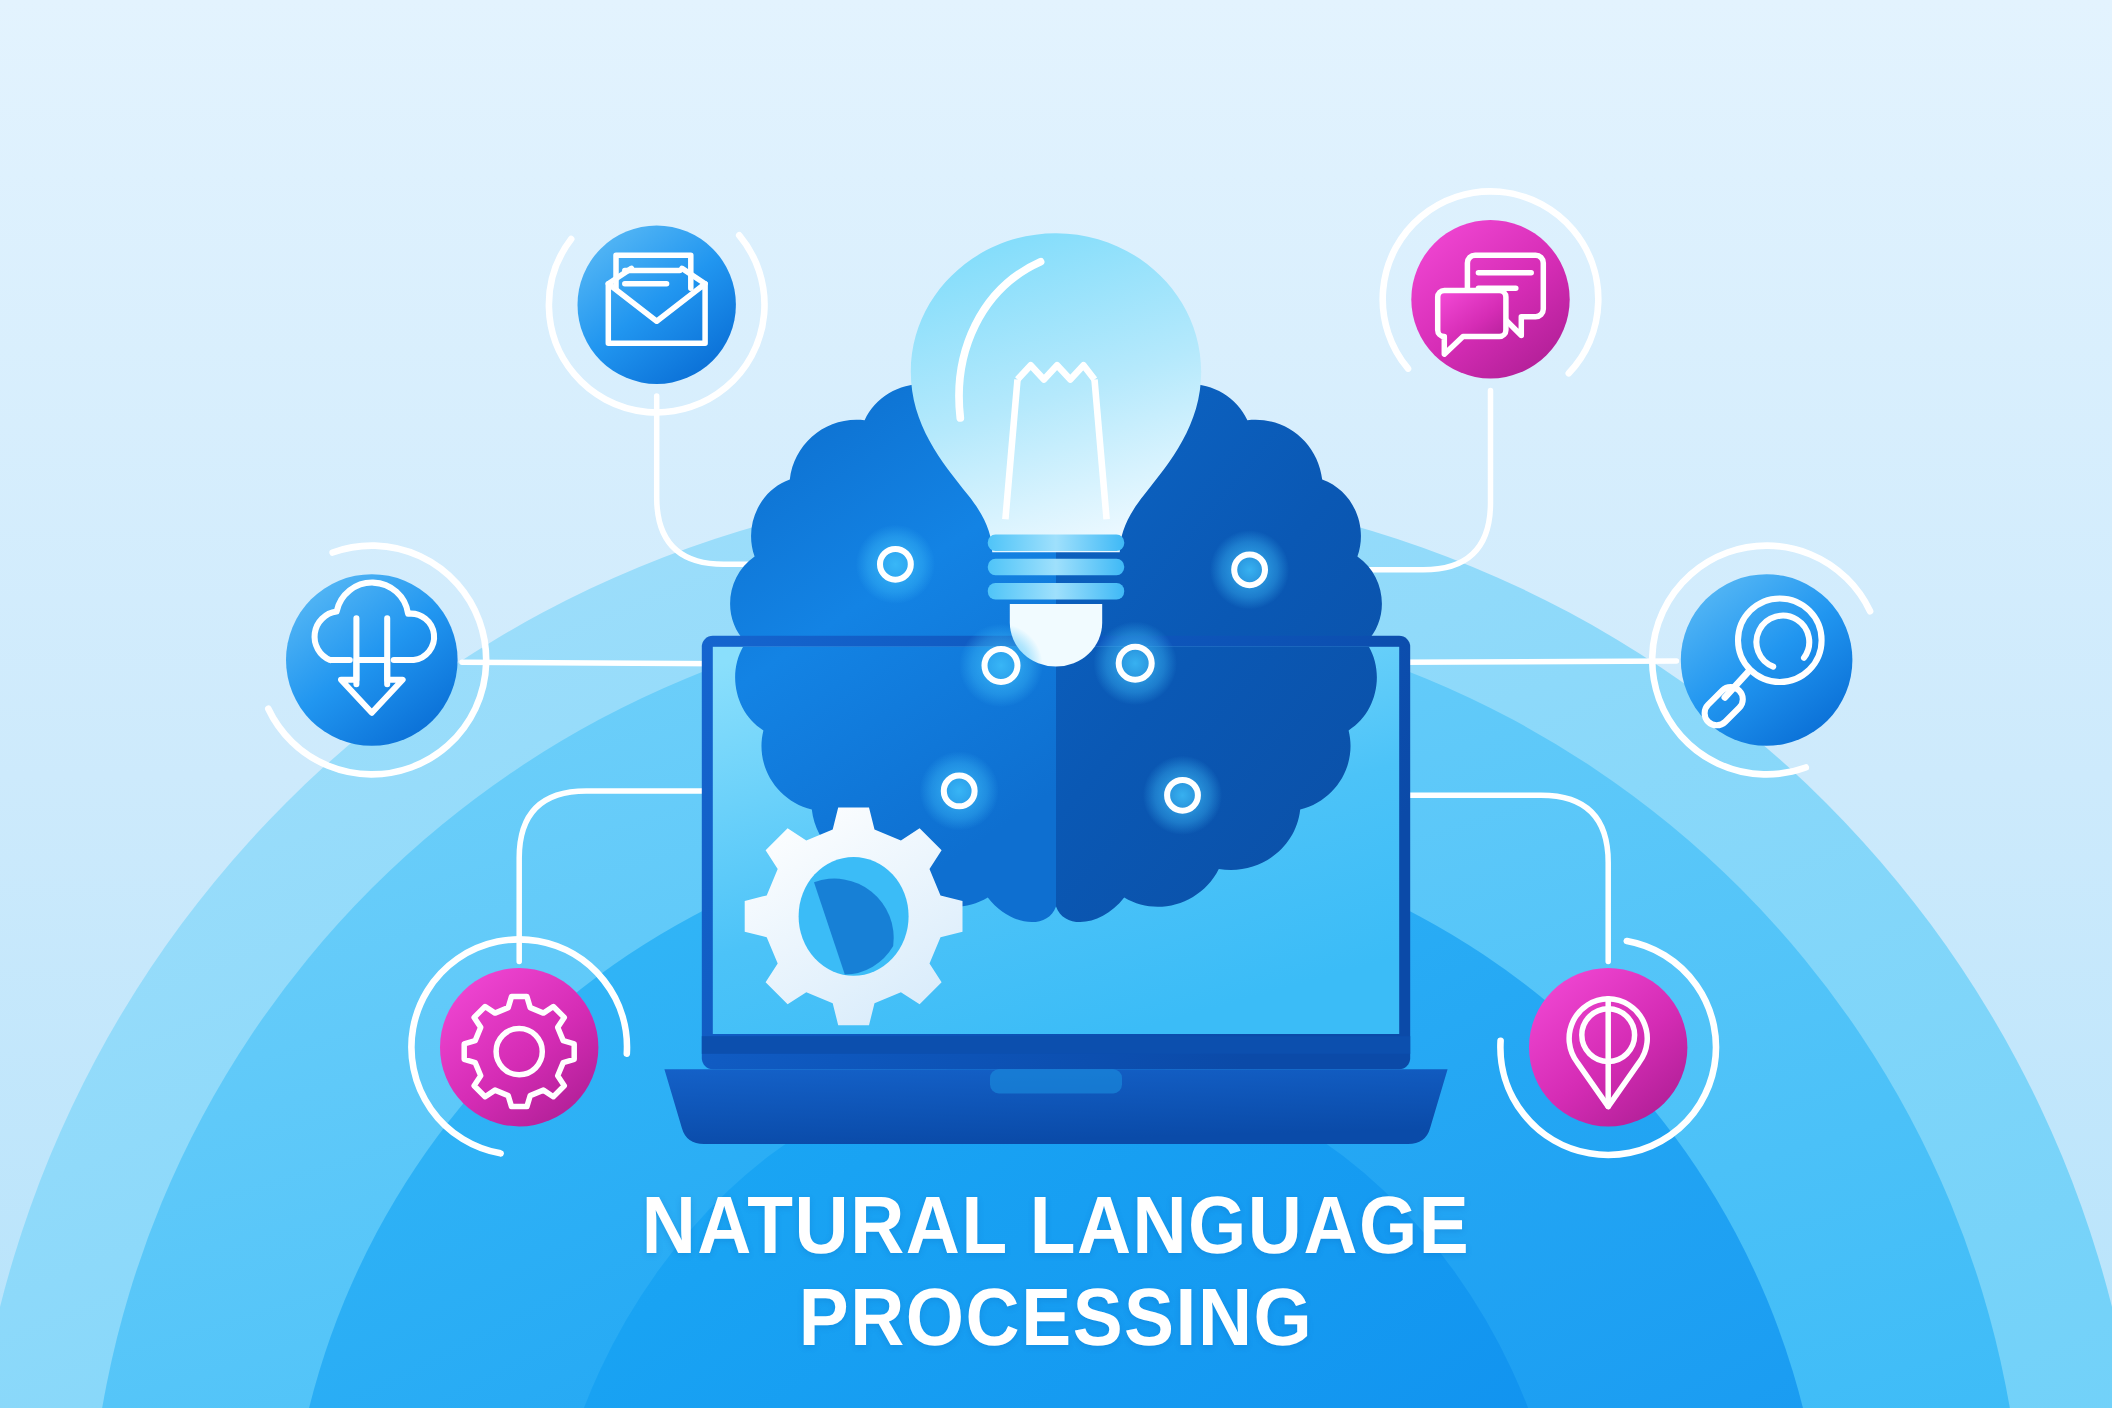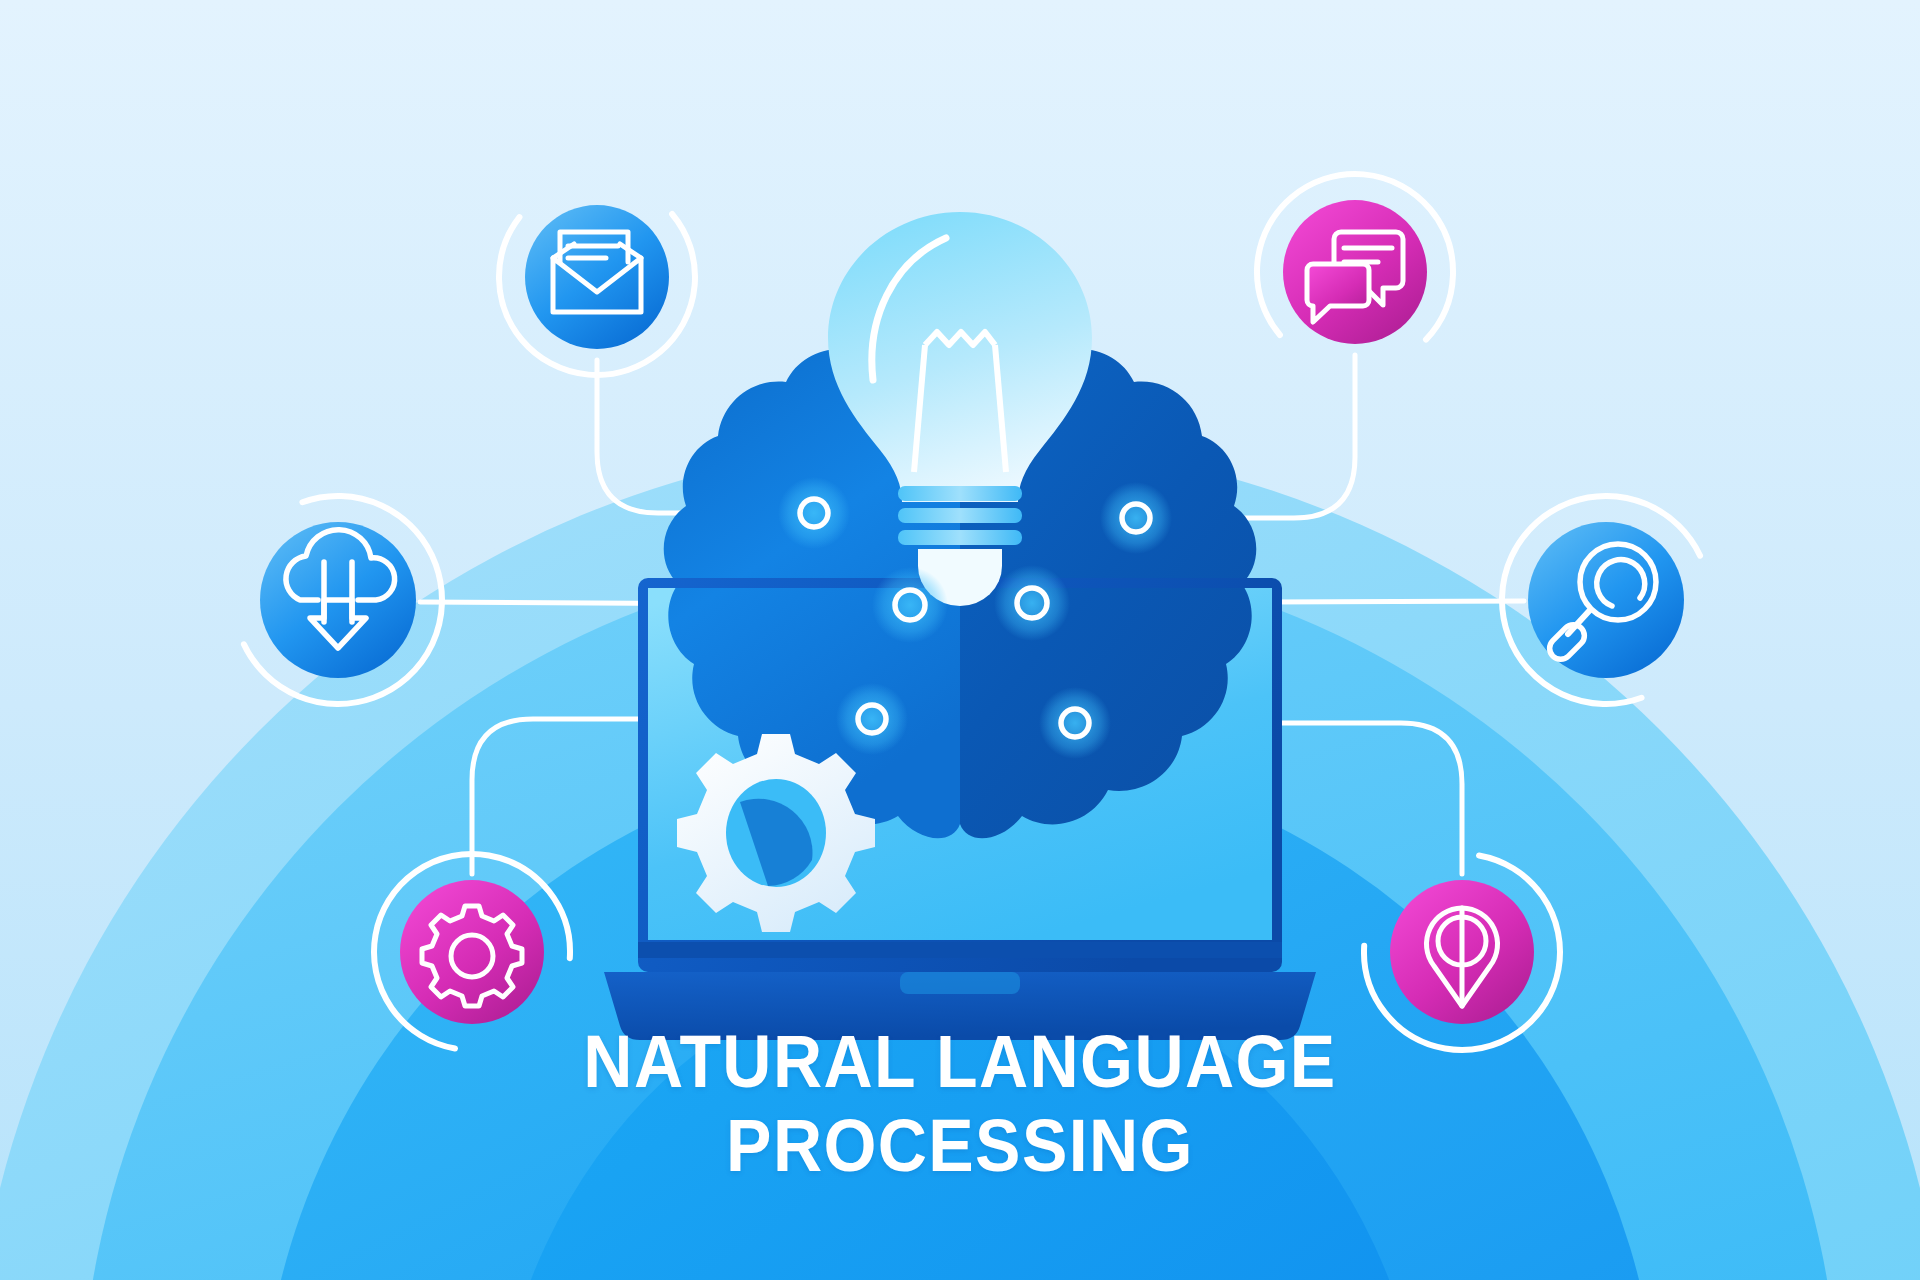--- a/index.html
+++ b/index.html
@@ -17,21 +17,21 @@
   #stage svg.full {
     position: absolute;
     inset: 0;
     width: 1920px;
     height: 1280px;
     display: block;
   }
   .title-wrap {
     position: absolute;
     left: 0;
-    top: 1020px;
+    top: 1072px;
     width: 1920px;
     text-align: center;
     pointer-events: none;
   }
   .title-line {
     color: #ffffff;
     font-family: "Liberation Sans Narrow", "Liberation Sans", sans-serif;
     font-weight: 700;
     font-size: 74px;
     line-height: 84px;

